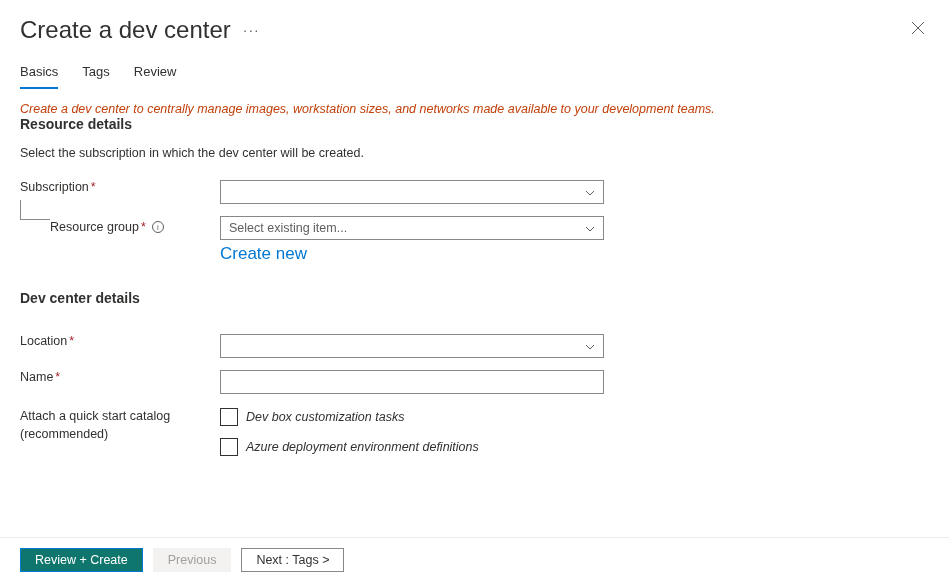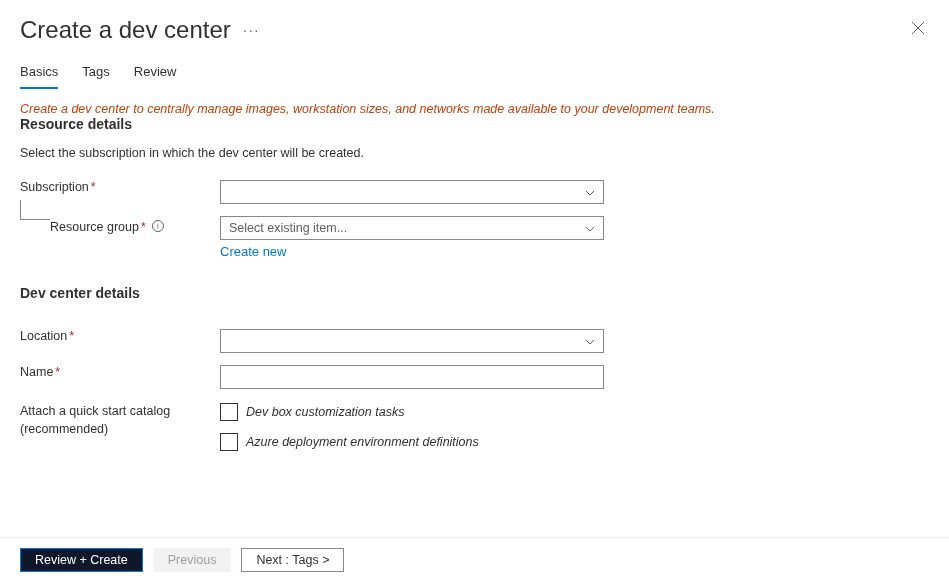--- a/index.html
+++ b/index.html
@@ -131,20 +131,21 @@
       height: 20px;
       border-left: 1px solid #8a8886;
       border-bottom: 1px solid #8a8886;
       margin-left: 0px;
       margin-top: -16px;
       margin-right: 0px;
       flex-shrink: 0;
     }
     .indent-label-wrap {
       display: flex;
+      align-items: center;
       width: 170px;
       padding-top: 4px;
     }
     .indent-label {
       font-size: 12.5px;
       color: #323130;
     }
     .indent-label .required {
       color: #a4262c;
       margin-left: 2px;
@@ -162,21 +163,21 @@
       margin-left: 6px;
       cursor: pointer;
     }
     .indent-control-col {
       display: flex;
       flex-direction: column;
       gap: 4px;
     }
     .link-text {
       color: #0078d4;
-      font-size: 13px;
+      font-size: 17px;
       cursor: pointer;
     }
     .checkbox-row {
       display: flex;
       align-items: flex-start;
       margin-bottom: 10px;
     }
     .checkbox-label-col {
       width: 200px;
       font-size: 12.5px;
@@ -228,21 +229,21 @@
       font-size: 12.5px;
       border: 1px solid #8a8886;
       background: #ffffff;
       color: #323130;
       cursor: pointer;
       display: inline-flex;
       align-items: center;
       justify-content: center;
     }
     .btn-primary {
-      background: #0f172a;
+      background: #0f766e;
       border-color: #0078d4;
       color: #ffffff;
     }
     .btn-disabled {
       background: #f3f2f1;
       border-color: #f3f2f1;
       color: #a19f9d;
       cursor: default;
     }
   </style>

